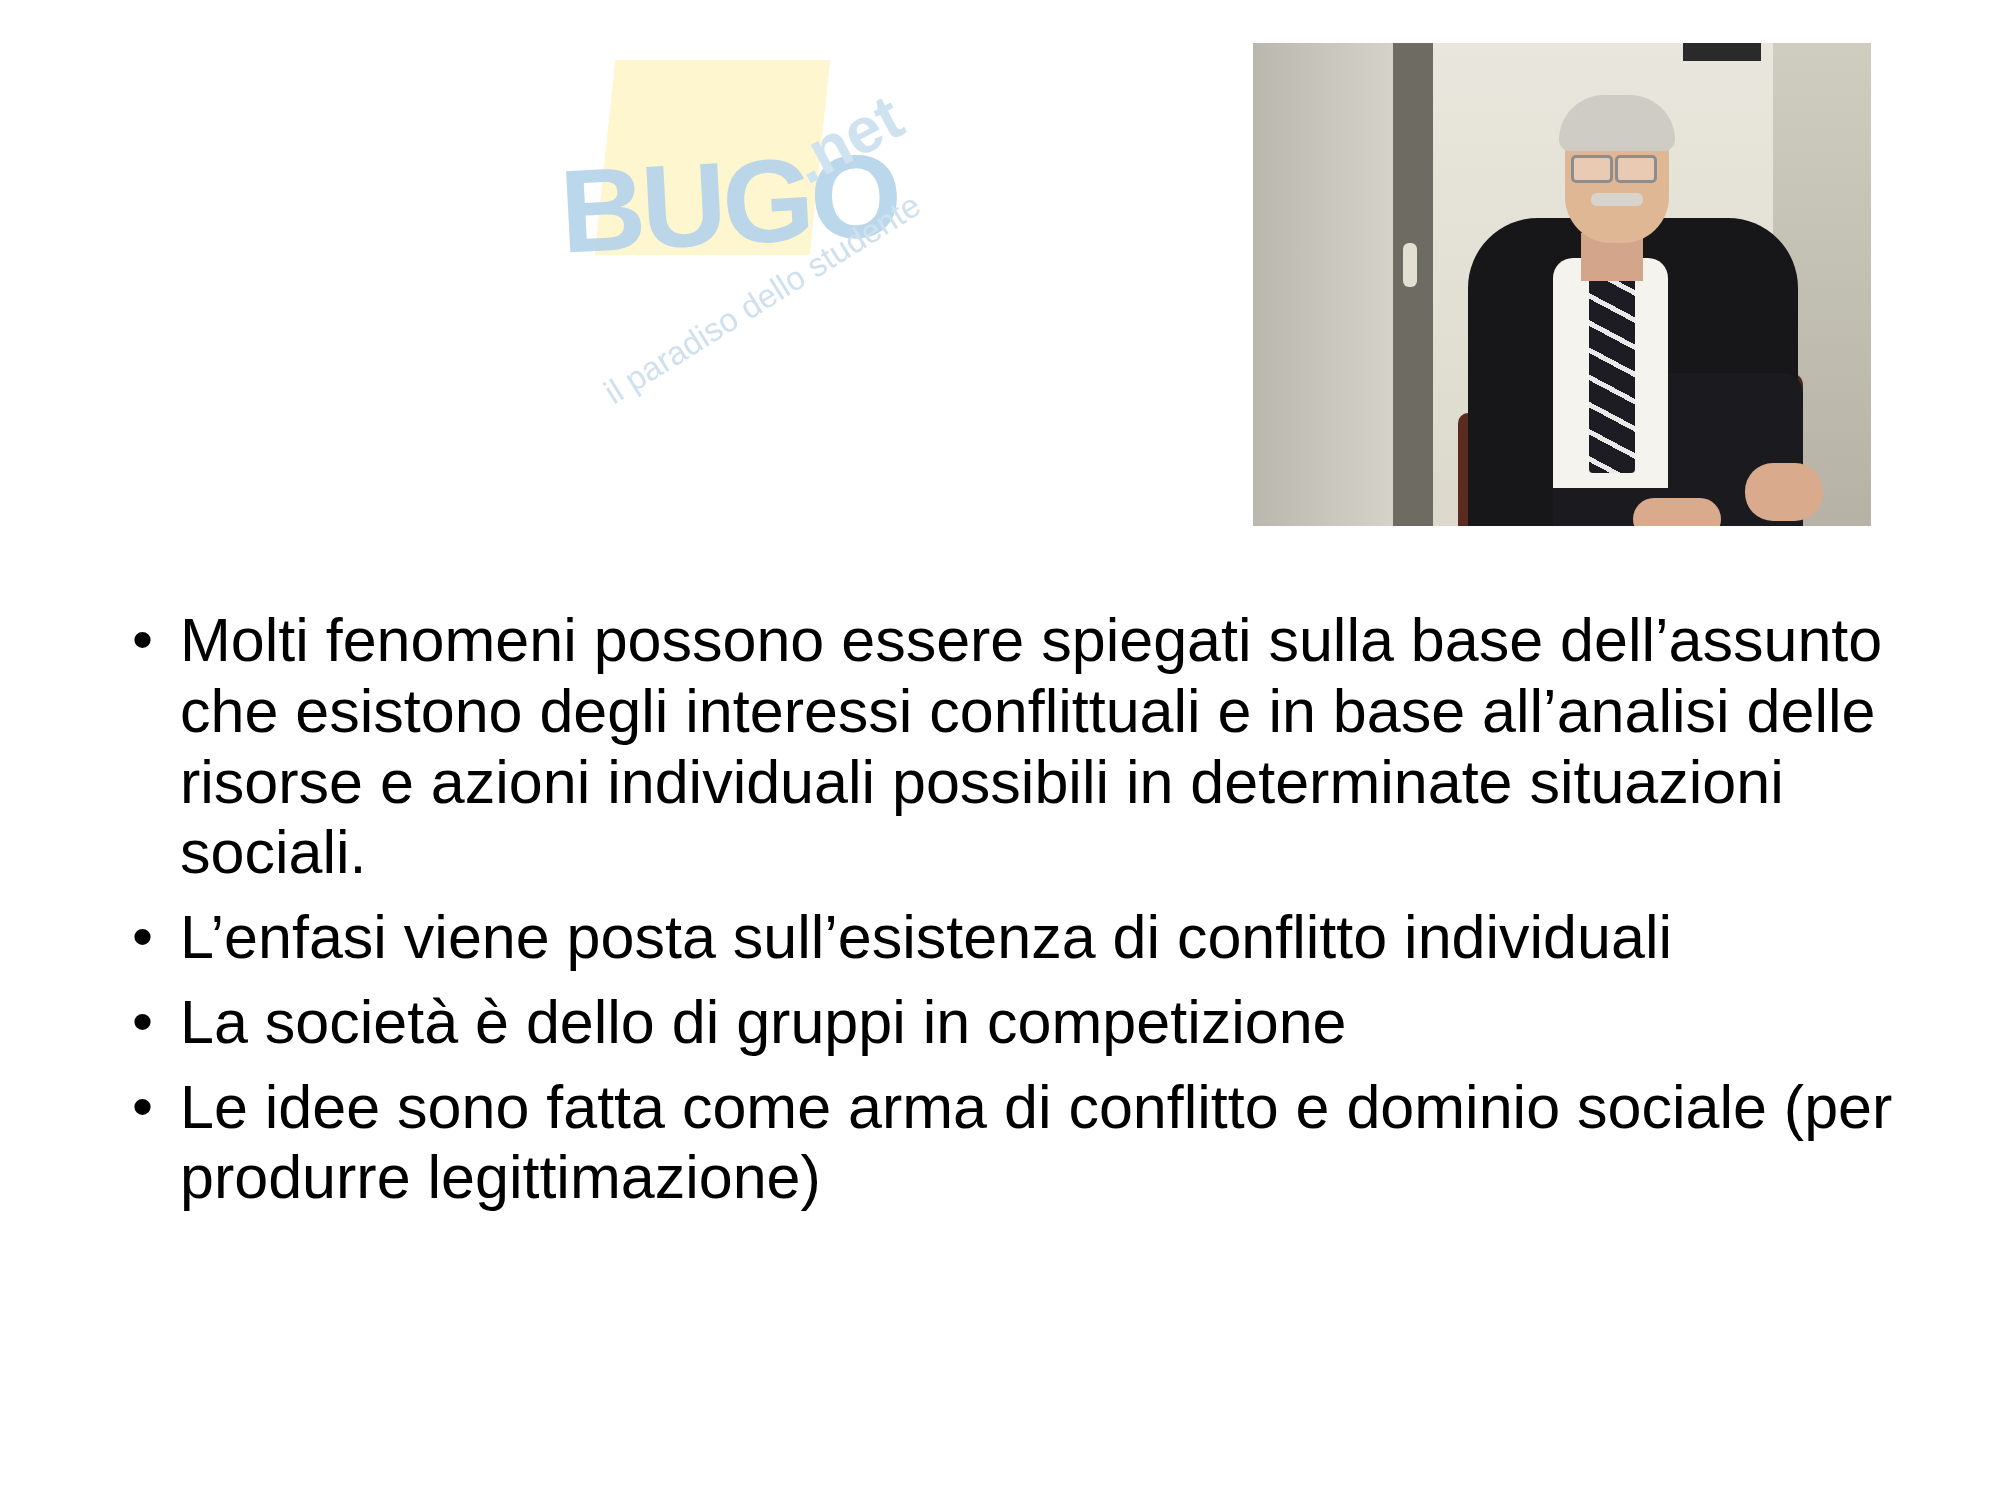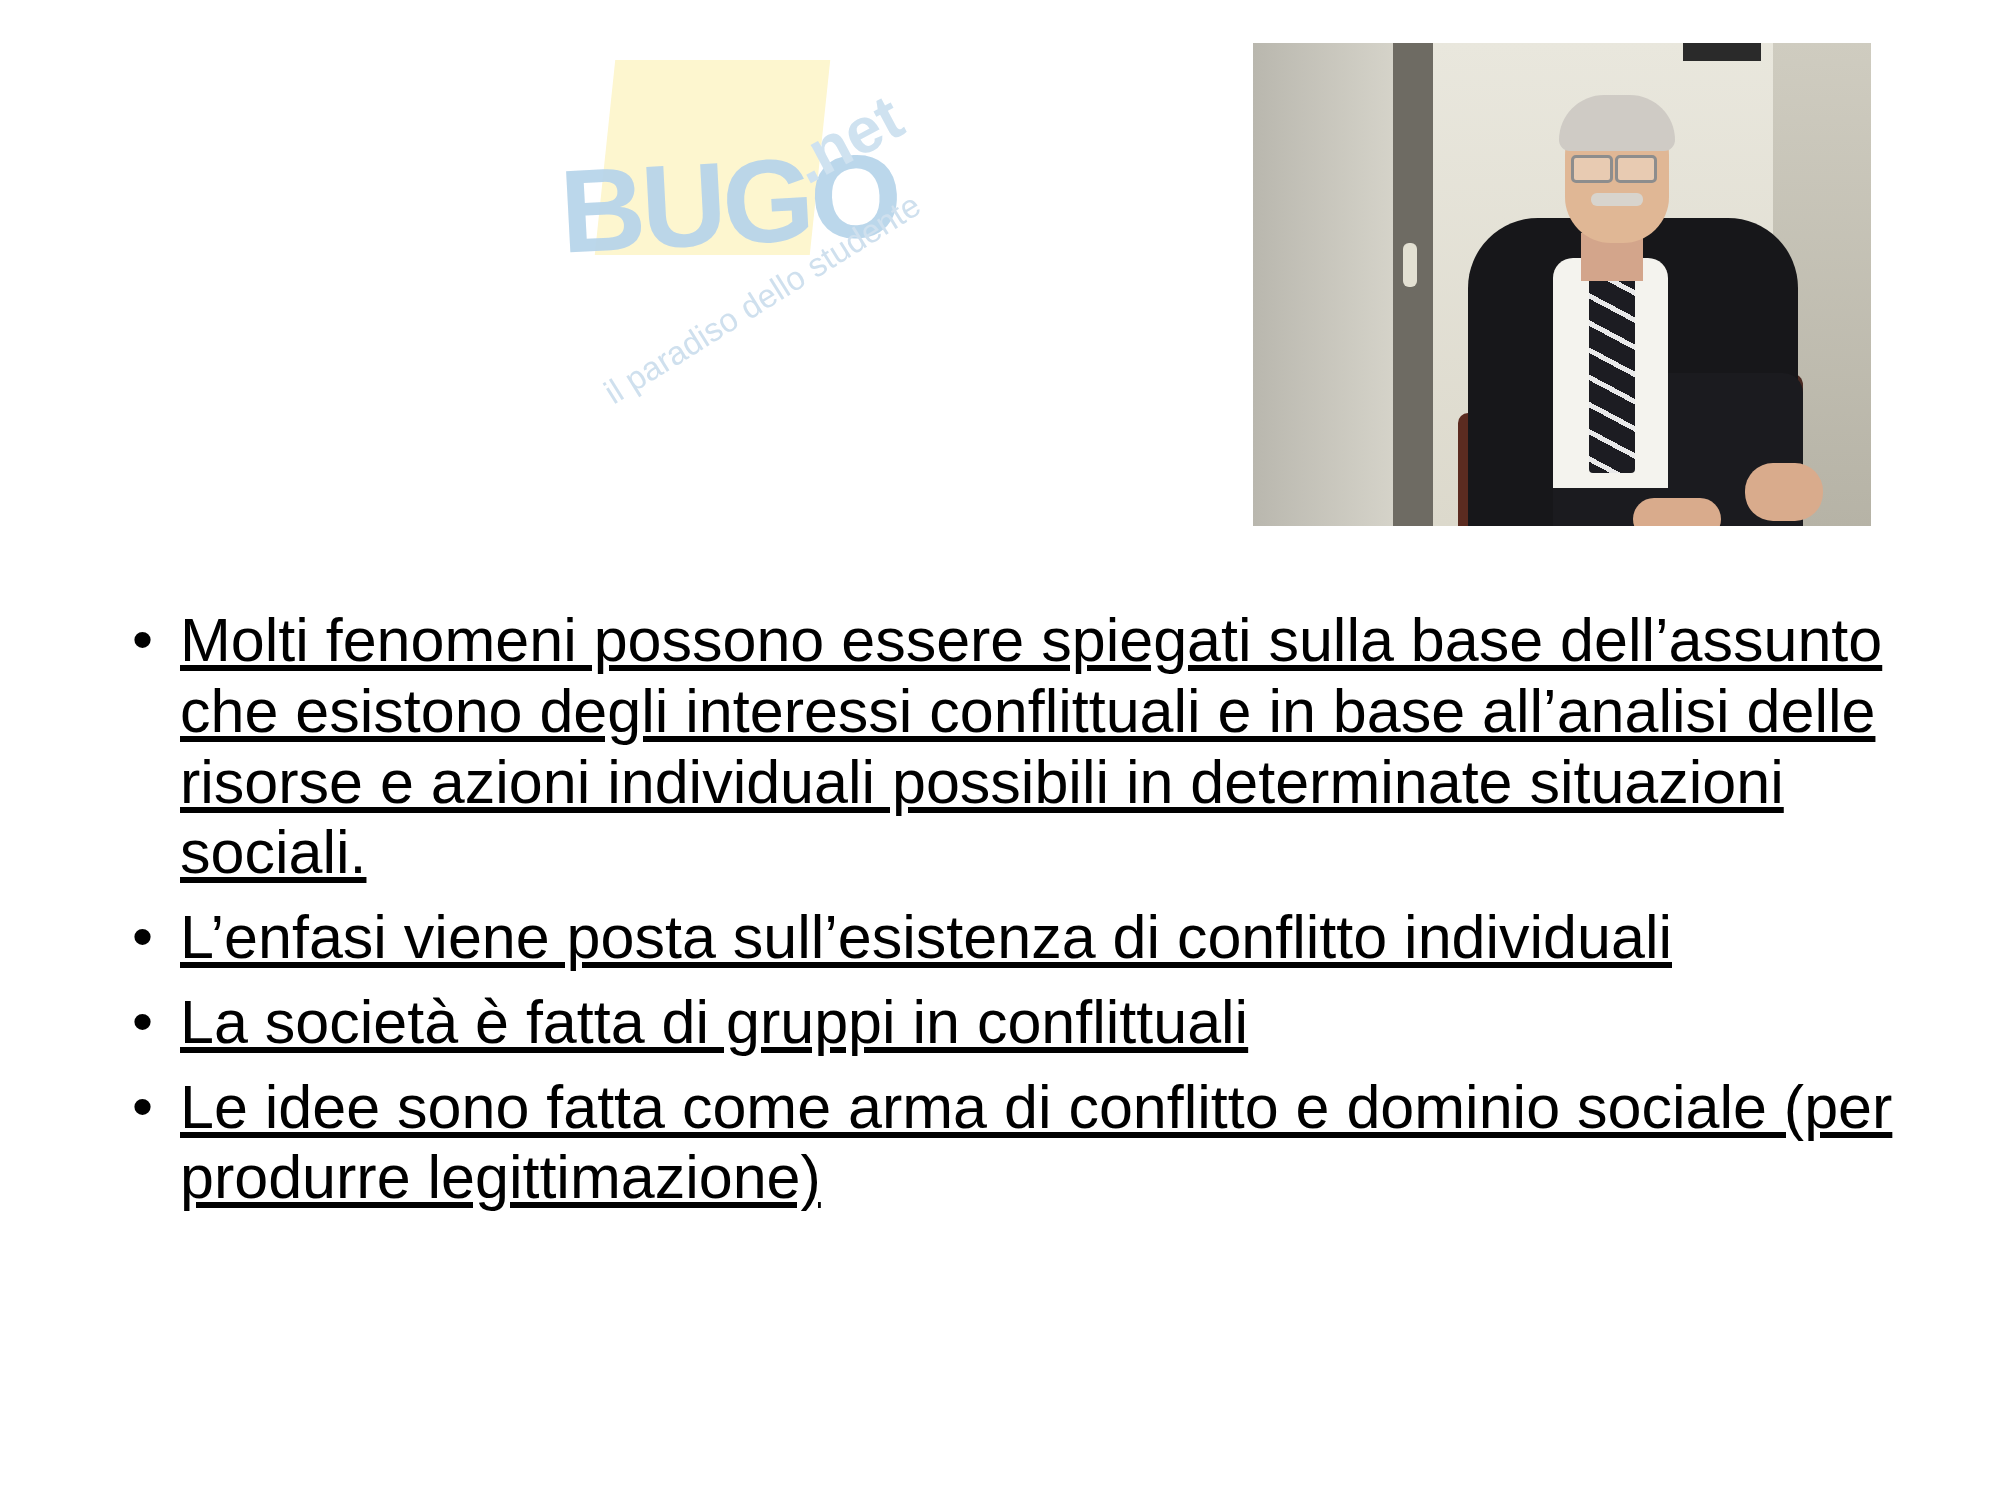--- a/index.html
+++ b/index.html
@@ -242,21 +242,20 @@
     line-height: 1.16;
     text-align: left;
     padding-left: 14px;
     box-sizing: border-box;
   }
   .bullet-text {
     flex: 1 1 auto;
     font-size: 61px;
     line-height: 1.16;
     color: #000000;
-    text-decoration: underline;
   }
 </style>
 </head>
 <body>
 
 <div class="slide">
 
   <div class="watermark">
     <div class="wm-yellow"></div>
     <div class="wm-main">BUGO</div>
@@ -292,21 +291,21 @@
     <div class="bullet">
       <div class="bullet-dot">•</div>
       <div class="bullet-text">Molti fenomeni possono essere spiegati sulla base dell’assunto che esistono degli interessi conflittuali e in base all’analisi delle risorse e azioni individuali possibili in determinate situazioni sociali.</div>
     </div>
     <div class="bullet">
       <div class="bullet-dot">•</div>
       <div class="bullet-text">L’enfasi viene posta sull’esistenza di conflitto individuali</div>
     </div>
     <div class="bullet">
       <div class="bullet-dot">•</div>
-      <div class="bullet-text">La società è fatta di gruppi in conflittuali</div>
+      <div class="bullet-text">La società è dello di gruppi in competizione</div>
     </div>
     <div class="bullet">
       <div class="bullet-dot">•</div>
       <div class="bullet-text">Le idee sono fatta come arma di conflitto e dominio sociale (per produrre legittimazione)</div>
     </div>
   </div>
 
 </div>
 
 </body></html>

